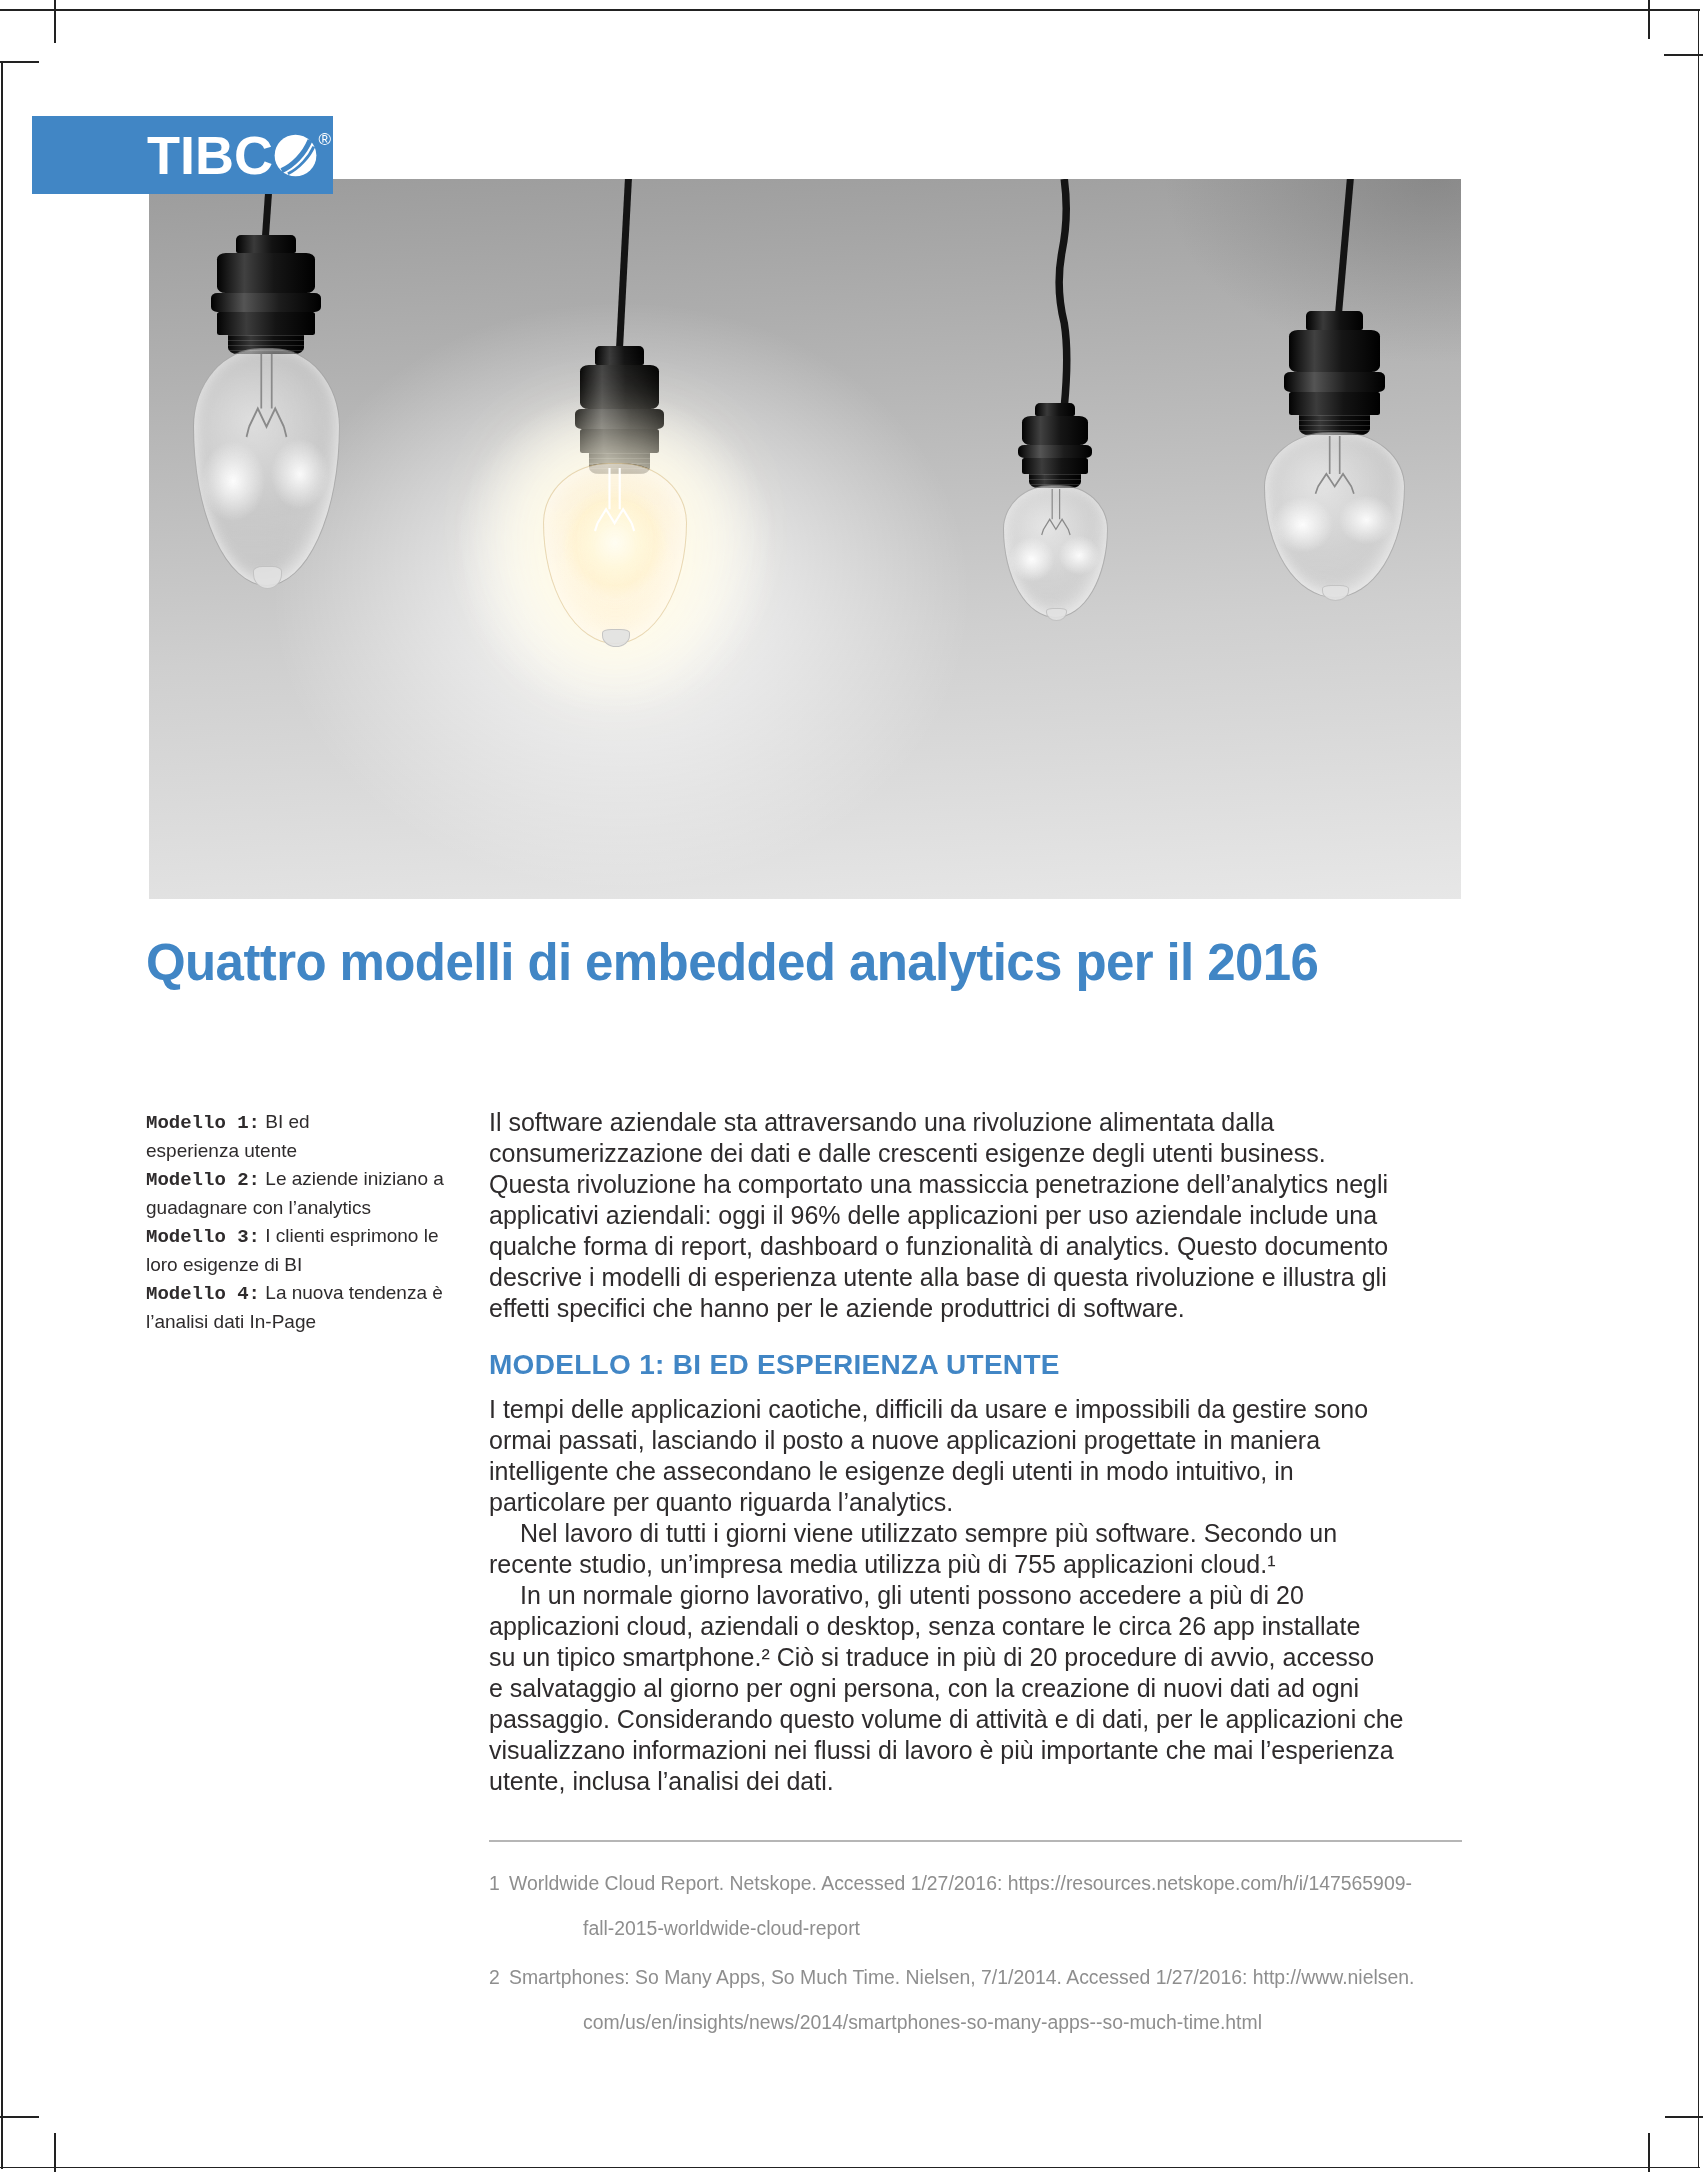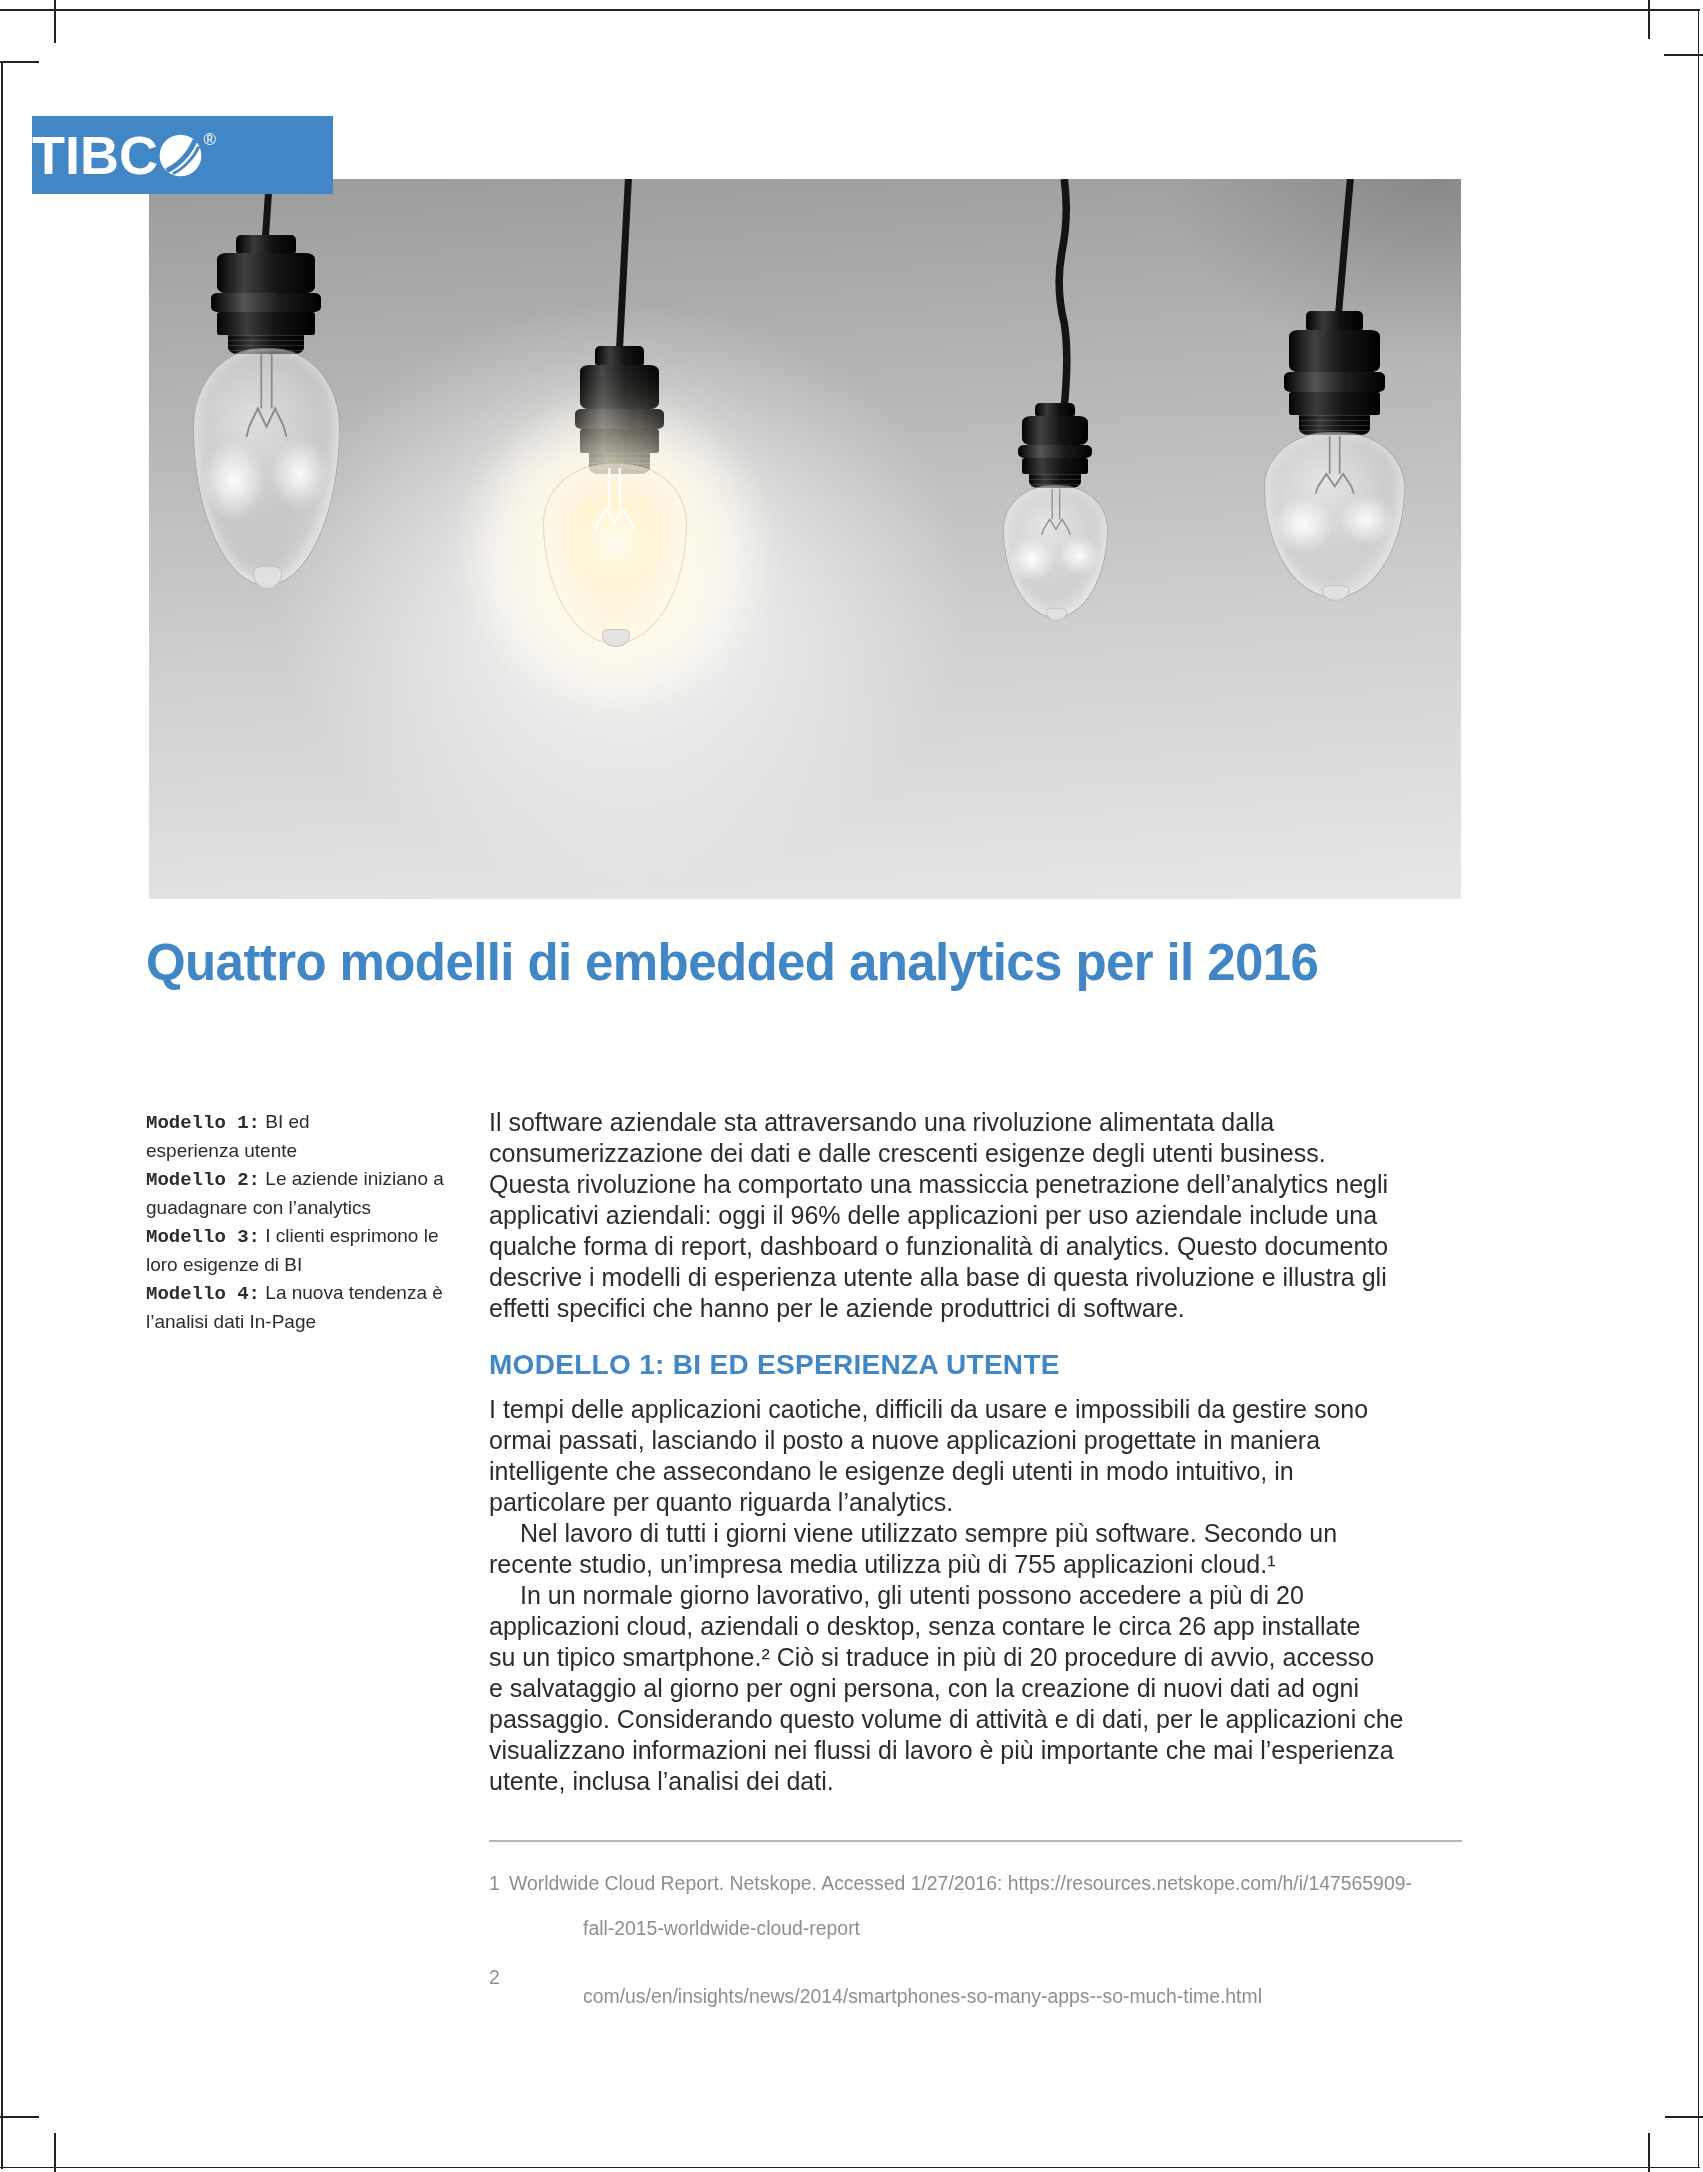--- a/index.html
+++ b/index.html
@@ -83,21 +83,21 @@
   .b2 .glass{left:394px;top:284px;width:144px;height:181px;}
   .b3 .cord-svg{left:899px;top:0;width:30px;height:228px;}
   .b3 .socket{left:873px;top:224px;width:66px;height:85px;}
   .b3 .glass{left:854px;top:306px;width:105px;height:133px;}
   .b4 .cord{left:1186px;top:-5px;height:140px;transform:rotate(5deg);}
   .b4 .socket{left:1140px;top:132px;width:91px;height:124px;}
   .b4 .glass{left:1115px;top:253px;width:141px;height:166px;}
 
   
   .logo-box{position:absolute;left:32px;top:116px;width:301px;height:78px;background:var(--accent);
-    z-index:3;display:flex;align-items:center;}
+    z-index:3;display:flex;align-items:center;padding-left:115px;}
   .logo-text{color:#ffffff;font-size:54px;font-weight:bold;letter-spacing:0;line-height:1;}
   .globe{width:43px;height:43px;margin-left:1.3px;}
   .reg{color:#ffffff;font-size:17px;line-height:1;align-self:flex-start;margin-top:15px;margin-left:1.3px;}
 
   
   .title{position:absolute;left:146px;top:935px;color:var(--accent);
     font-size:51px;font-weight:bold;letter-spacing:-0.6px;line-height:56px;white-space:pre;text-align:center;}
   .sidebar{position:absolute;left:146px;top:1108px;width:325px;color:var(--body_text);
     font-size:19px;line-height:28px;}
   .side-item b{font-weight:bold;font-family:Liberation Mono, monospace;}
@@ -256,18 +256,18 @@
   </div>
 
   <div class="rule"></div>
   <div class="footnotes">
     <div class="fn">
       <span class="fn-num">1</span>
       <span class="fn-text"><span class="l1">Worldwide Cloud Report. Netskope. Accessed 1/27/2016: https://resources.netskope.com/h/i/147565909-</span><span class="l2">fall-2015-worldwide-cloud-report</span></span>
     </div>
     <div class="fn">
       <span class="fn-num">2</span>
-      <span class="fn-text"><span class="l2">com/us/en/insights/news/2014/smartphones-so-many-apps--so-much-time.html</span></span>
+      <span class="fn-text"><span class="l1">Smartphones: So Many Apps, So Much Time. Nielsen, 7/1/2014. Accessed 1/27/2016: http://www.nielsen.</span><span class="l2">com/us/en/insights/news/2014/smartphones-so-many-apps--so-much-time.html</span></span>
     </div>
   </div>
 
 </div>
 
 
 </body></html>

